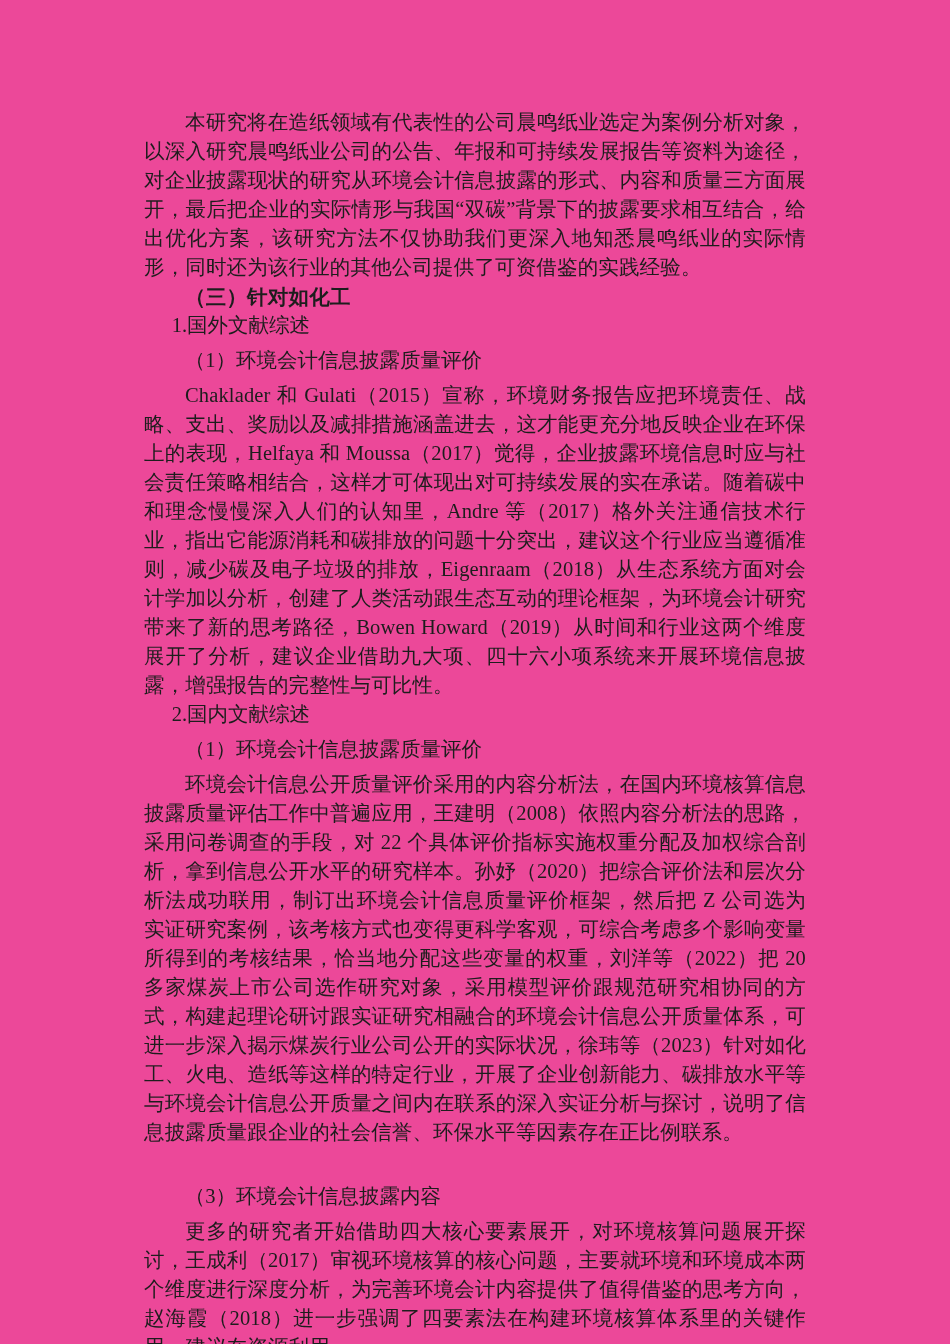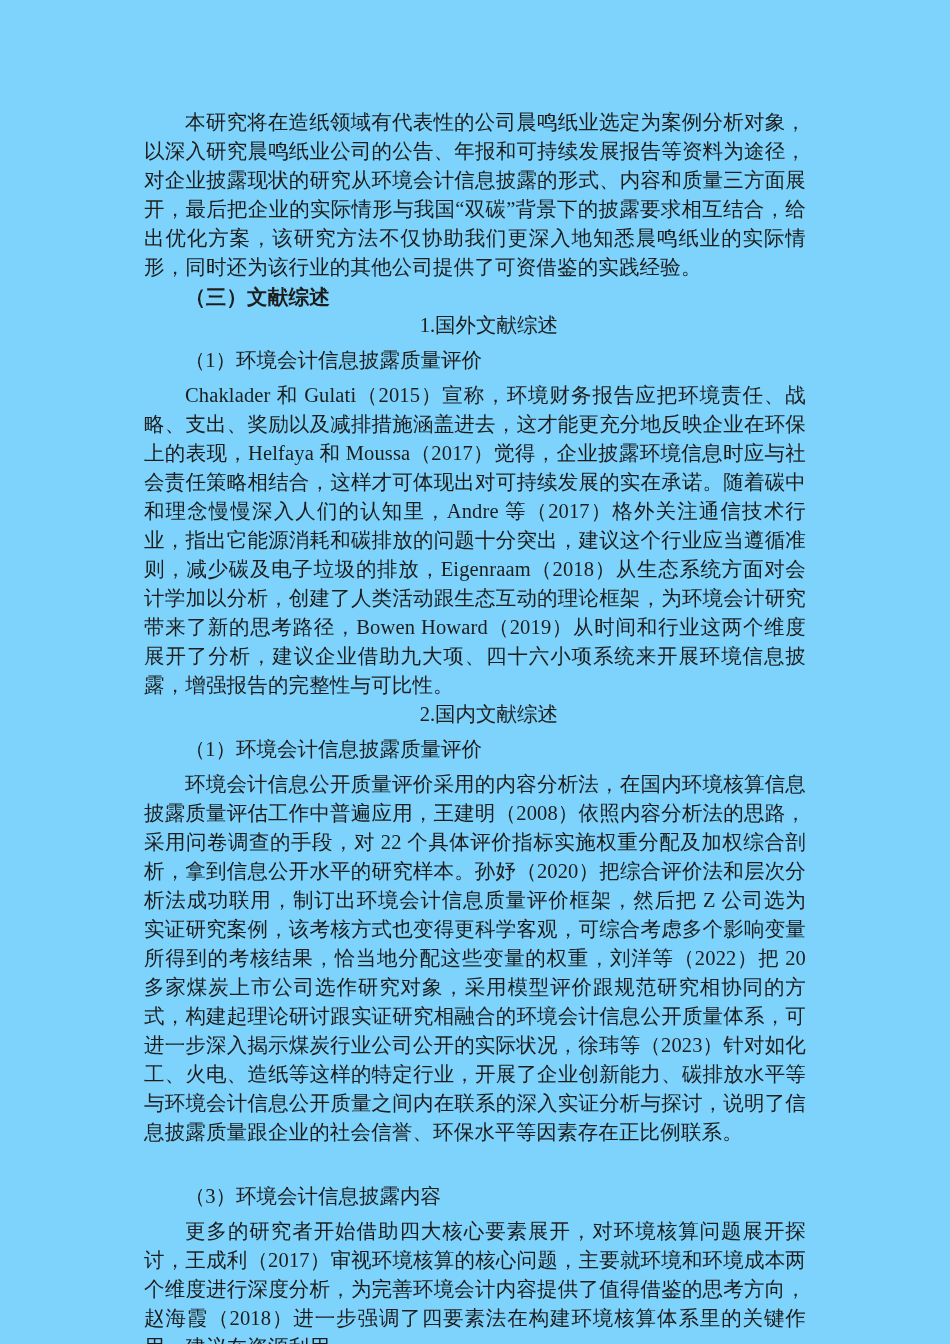--- a/index.html
+++ b/index.html
@@ -4,21 +4,21 @@
 <style>
   html, body {
     margin: 0;
     padding: 0;
     background: #ffffff;
   }
   .page {
     position: relative;
     width: 950px;
     height: 1344px;
-    background: #7dd3fc;
+    background: #ec4899;
     margin: 0 auto;
     overflow: hidden;
     font-family: "Liberation Serif", "DejaVu Serif", serif;
     color: #1d1d1d;
   }
   .content {
     position: absolute;
     left: 144px;
     top: 108px;
     width: 662px;
@@ -41,21 +41,20 @@
     text-indent: 2em;
     font-family: "Liberation Sans", "DejaVu Sans", sans-serif;
     letter-spacing: 0.2px;
   }
   p.level-1 {
     margin: 0;
     font-size: 20.5px;
     line-height: 29px;
     text-indent: 1.35em;
     font-weight: 400;
-    text-align: center;
   }
   p.level-2 {
     margin: 6px;
     font-size: 20.5px;
     line-height: 29px;
     text-indent: 1.7em;
     font-weight: 400;
   }
   .blank-line {
     height: 29px;
@@ -64,21 +63,21 @@
   }
 </style>
 </head>
 <body>
 
 <div class="page">
   <div class="content">
 
     <p class="body-para">本研究将在造纸领域有代表性的公司晨鸣纸业选定为案例分析对象，以深入研究晨鸣纸业公司的公告、年报和可持续发展报告等资料为途径，对企业披露现状的研究从环境会计信息披露的形式、内容和质量三方面展开，最后把企业的实际情形与我国“双碳”背景下的披露要求相互结合，给出优化方案，该研究方法不仅协助我们更深入地知悉晨鸣纸业的实际情形，同时还为该行业的其他公司提供了可资借鉴的实践经验。</p>
 
-    <p class="heading-bold">（三）文献综述</p>
+    <p class="heading-bold">（三）针对如化工</p>
 
     <p class="level-1">1.国外文献综述</p>
 
     <p class="level-2">（1）环境会计信息披露质量评价</p>
 
 
 
     <p class="body-para">Chaklader 和 Gulati（2015）宣称，环境财务报告应把环境责任、战略、支出、奖励以及减排措施涵盖进去，这才能更充分地反映企业在环保上的表现，Helfaya 和 Moussa（2017）觉得，企业披露环境信息时应与社会责任策略相结合，这样才可体现出对可持续发展的实在承诺。随着碳中和理念慢慢深入人们的认知里，Andre 等（2017）格外关注通信技术行业，指出它能源消耗和碳排放的问题十分突出，建议这个行业应当遵循准则，减少碳及电子垃圾的排放，Eigenraam（2018）从生态系统方面对会计学加以分析，创建了人类活动跟生态互动的理论框架，为环境会计研究带来了新的思考路径，Bowen Howard（2019）从时间和行业这两个维度展开了分析，建议企业借助九大项、四十六小项系统来开展环境信息披露，增强报告的完整性与可比性。</p>
 
     <p class="level-1">2.国内文献综述</p>

